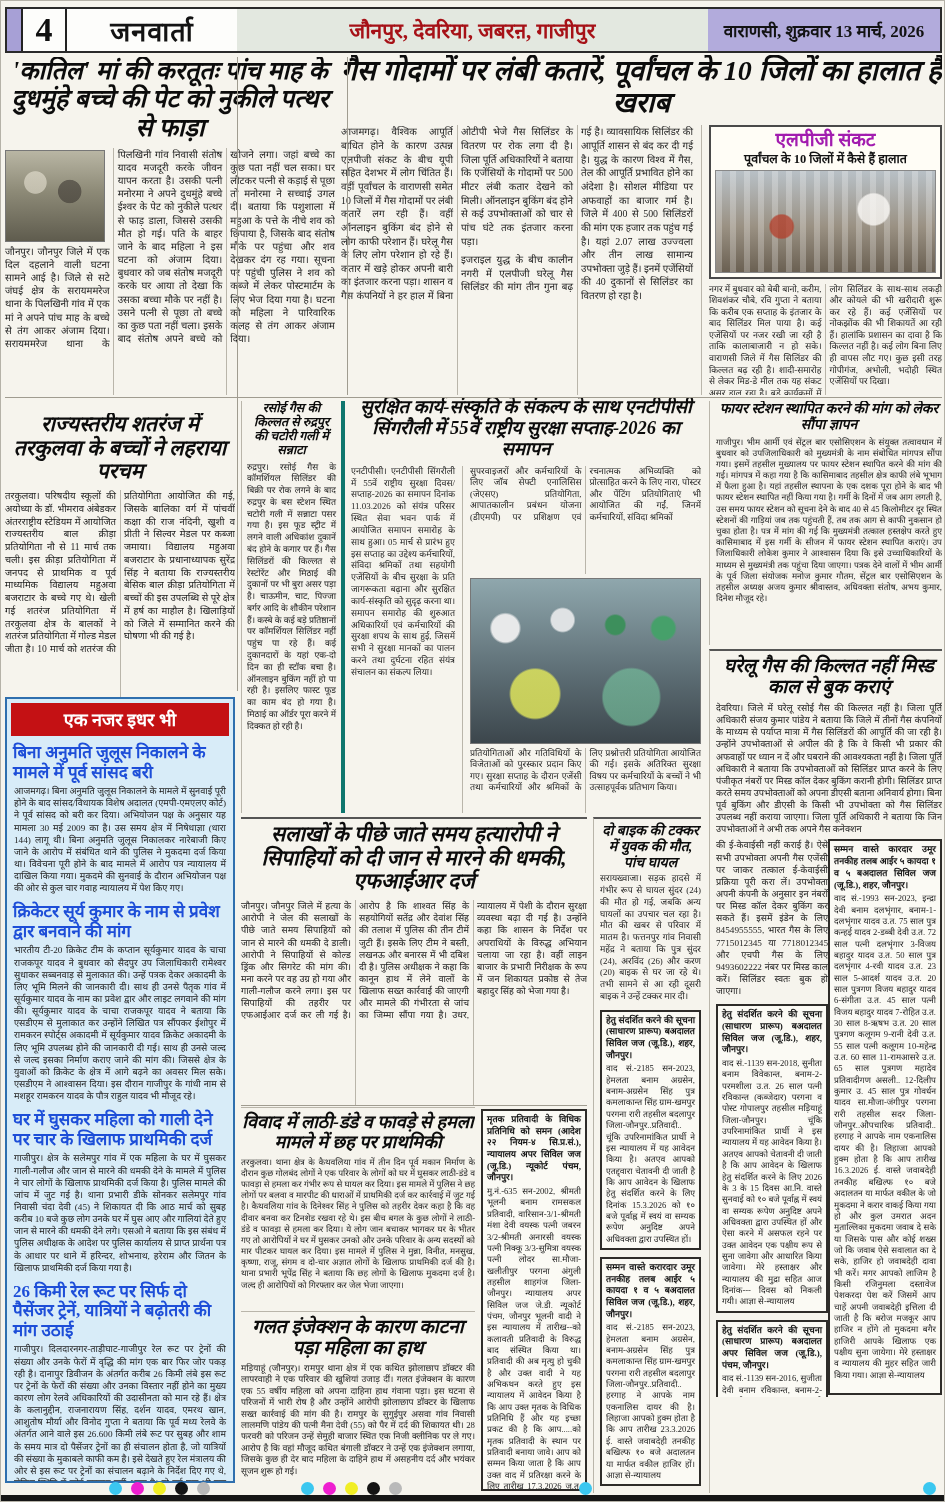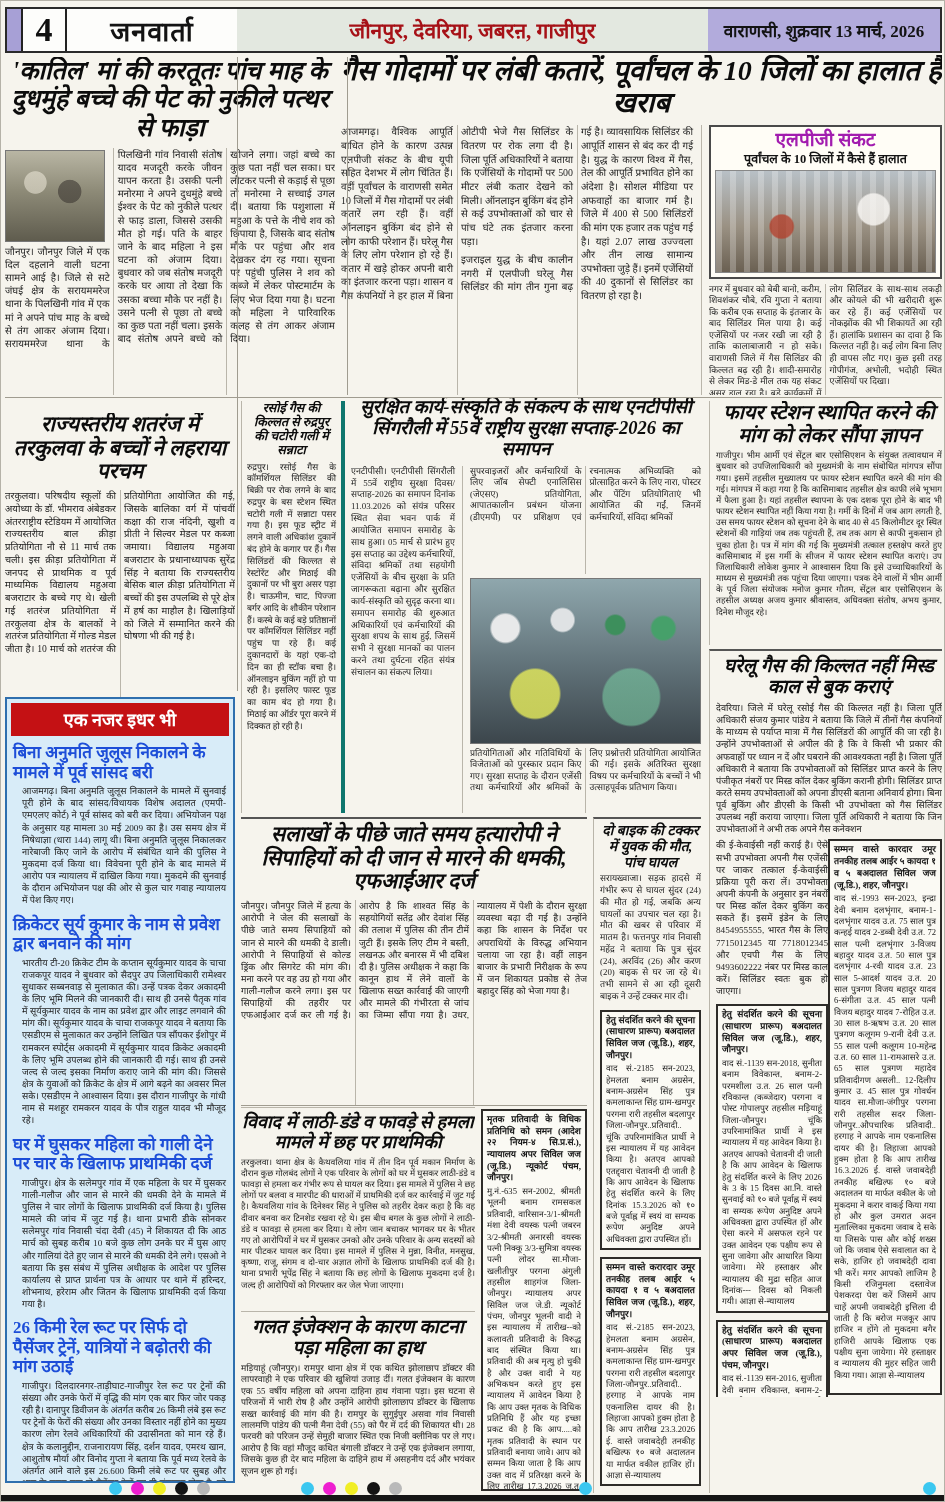--- a/index.html
+++ b/index.html
@@ -55,21 +55,21 @@
       radial-gradient(circle at 63% 28%, #3d8f5c 0 5%, transparent 6%),
       radial-gradient(circle at 84% 30%, #46a06a 0 5%, transparent 6%),
       radial-gradient(circle at 28% 70%, rgba(230,235,90,.8) 0 12%, transparent 13%),
       radial-gradient(circle at 70% 72%, rgba(120,200,160,.6) 0 14%, transparent 15%),
       linear-gradient(180deg,#8fa7ad 0%, #5f7077 55%, #3c464c 100%); }
   
   .eknazar { border:2px solid #2f6fae; background:#d8ecf8; }
   .ek-banner { background:#c41114; color:#ffffff; font-weight:bold; font-size:18px;
                text-align:center; padding:4px 0 5px; margin:4px 4px 5px; }
   .ek-hl { font-weight:bold; font-size:17px; line-height:1.15; text-align:left; color:#1d4ed8; padding:2px 6px 3px; }
-  .ek-bt { font-size:9.2px; line-height:1.32; text-align:justify; color:#1e1e1e; padding:0 7px 6px;margin-left:8px; }
+  .ek-bt { font-size:9.2px; line-height:1.32; text-align:justify; color:#1e1e1e; padding:0 7px 6px; }
   
   .footbar { position:absolute; left:0; top:1494px; width:945px; height:8px; background:#161616; }
   .regdots { position:absolute; top:1481px; display:flex; gap:9px; }
   .regdots span { width:13px; height:13px; border-radius:50%; display:inline-block; }
   .d-c { background:#3bc7f0; } .d-m { background:#ee1fd0; } .d-y { background:#f1ee25; }
   .d-k { background:#141414; } .d-g { background:#b9b9b9; }
 </style>
 </head>
 <body>
 
@@ -125,21 +125,21 @@
       <div class="bt" style="width:104px;font-size:8.9px;line-height:1.33">एनटीपीसी। एनटीपीसी सिंगरौली में 55वें राष्ट्रीय सुरक्षा दिवस/सप्ताह-2026 का समापन दिनांक 11.03.2026 को संयंत्र परिसर स्थित सेवा भवन पार्क में आयोजित समापन समारोह के साथ हुआ। 05 मार्च से प्रारंभ हुए इस सप्ताह का उद्देश्य कर्मचारियों, संविदा श्रमिकों तथा सहयोगी एजेंसियों के बीच सुरक्षा के प्रति जागरूकता बढ़ाना और सुरक्षित कार्य-संस्कृति को सुदृढ़ करना था। समापन समारोह की शुरुआत अधिकारियों एवं कर्मचारियों की सुरक्षा शपथ के साथ हुई, जिसमें सभी ने सुरक्षा मानकों का पालन करने तथा दुर्घटना रहित संयंत्र संचालन का संकल्प लिया।</div>
       <div style="flex:1;border-left:1px solid #b9b5aa;padding-left:7px">
         <div class="bt cols-2" style="font-size:8.9px;line-height:1.3;height:108px">सुपरवाइजरों और कर्मचारियों के लिए जॉब सेफ्टी एनालिसिस (जेएसए) प्रतियोगिता, आपातकालीन प्रबंधन योजना (डीएमपी) पर प्रशिक्षण एवं रचनात्मक अभिव्यक्ति को प्रोत्साहित करने के लिए नारा, पोस्टर और पेंटिंग प्रतियोगिताएं भी आयोजित की गईं, जिनमें कर्मचारियों, संविदा श्रमिकों</div>
         <div class="ntpc-photo"></div>
         <div class="bt cols-2" style="font-size:8.9px;line-height:1.3;margin-top:4px;height:66px">प्रतियोगिताओं और गतिविधियों के विजेताओं को पुरस्कार प्रदान किए गए। सुरक्षा सप्ताह के दौरान एजेंसी तथा कर्मचारियों और श्रमिकों के लिए प्रश्नोत्तरी प्रतियोगिता आयोजित की गई। इसके अतिरिक्त सुरक्षा विषय पर कर्मचारियों के बच्चों ने भी उत्साहपूर्वक प्रतिभाग किया।</div>
       </div>
     </div>
   </div>
 
   <div class="blk" style="left:708px;top:400px;width:233px;height:244px;border-left:1px solid #b9b5aa;padding-left:6px">
-    <div class="hl" style="font-size:20px">फायर स्टेशन स्थापित करने की मांग को लेकर सौंपा ज्ञापन</div>
+    <div class="hl" style="font-size:14px">फायर स्टेशन स्थापित करने की मांग को लेकर सौंपा ज्ञापन</div>
     <div class="bt" style="font-size:8.6px;line-height:1.3;margin-top:4px">गाजीपुर। भीम आर्मी एवं सेंट्रल बार एसोसिएशन के संयुक्त तत्वावधान में बुधवार को उपजिलाधिकारी को मुख्यमंत्री के नाम संबोधित मांगपत्र सौंपा गया। इसमें तहसील मुख्यालय पर फायर स्टेशन स्थापित करने की मांग की गई। मांगपत्र में कहा गया है कि कासिमाबाद तहसील क्षेत्र काफी लंबे भूभाग में फैला हुआ है। यहां तहसील स्थापना के एक दशक पूरा होने के बाद भी फायर स्टेशन स्थापित नहीं किया गया है। गर्मी के दिनों में जब आग लगती है, उस समय फायर स्टेशन को सूचना देने के बाद 40 से 45 किलोमीटर दूर स्थित स्टेशनों की गाड़ियां जब तक पहुंचती हैं, तब तक आग से काफी नुकसान हो चुका होता है। पत्र में मांग की गई कि मुख्यमंत्री तत्काल हस्तक्षेप करते हुए कासिमाबाद में इस गर्मी के सीजन में फायर स्टेशन स्थापित कराएं। उप जिलाधिकारी लोकेश कुमार ने आश्वासन दिया कि इसे उच्चाधिकारियों के माध्यम से मुख्यमंत्री तक पहुंचा दिया जाएगा। पत्रक देने वालों में भीम आर्मी के पूर्व जिला संयोजक मनोज कुमार गौतम, सेंट्रल बार एसोसिएशन के तहसील अध्यक्ष अजय कुमार श्रीवास्तव, अधिवक्ता संतोष, अभय कुमार, दिनेश मौजूद रहे।</div>
   </div>
 
   <div class="blk" style="left:708px;top:648px;width:233px;height:844px;border-left:1px solid #b9b5aa;border-top:2px solid #555;padding:4px 0 0 6px">
     <div class="hl" style="font-size:19px">घरेलू गैस की किल्लत नहीं मिस्ड काल से बुक कराएं</div>
     <div class="bt" style="font-size:9.2px;line-height:1.32;margin-top:4px">देवरिया। जिले में घरेलू रसोई गैस की किल्लत नहीं है। जिला पूर्ति अधिकारी संजय कुमार पांडेय ने बताया कि जिले में तीनों गैस कंपनियों के माध्यम से पर्याप्त मात्रा में गैस सिलिंडरों की आपूर्ति की जा रही है। उन्होंने उपभोक्ताओं से अपील की है कि वे किसी भी प्रकार की अफवाहों पर ध्यान न दें और घबराने की आवश्यकता नहीं है। जिला पूर्ति अधिकारी ने बताया कि उपभोक्ताओं को सिलिंडर प्राप्त करने के लिए पंजीकृत नंबरों पर मिस्ड कॉल देकर बुकिंग करानी होगी। सिलिंडर प्राप्त करते समय उपभोक्ताओं को अपना डीएसी बताना अनिवार्य होगा। बिना पूर्व बुकिंग और डीएसी के किसी भी उपभोक्ता को गैस सिलिंडर उपलब्ध नहीं कराया जाएगा। जिला पूर्ति अधिकारी ने बताया कि जिन उपभोक्ताओं ने अभी तक अपने गैस कनेक्शन</div>
     <div style="position:relative;height:560px;margin-top:4px">
       <div style="position:absolute;right:0;top:0;width:114px;height:558px;overflow:hidden">
         <div class="notice" style="margin-top:0;height:556px">
           <div class="notice-title">सम्मन वास्ते कारदार उमूर तनकीह तलब आईर ५ कायदा १ व ५ बअदालत सिविल जज (जू.डि.), शहर, जौनपुर।</div>

